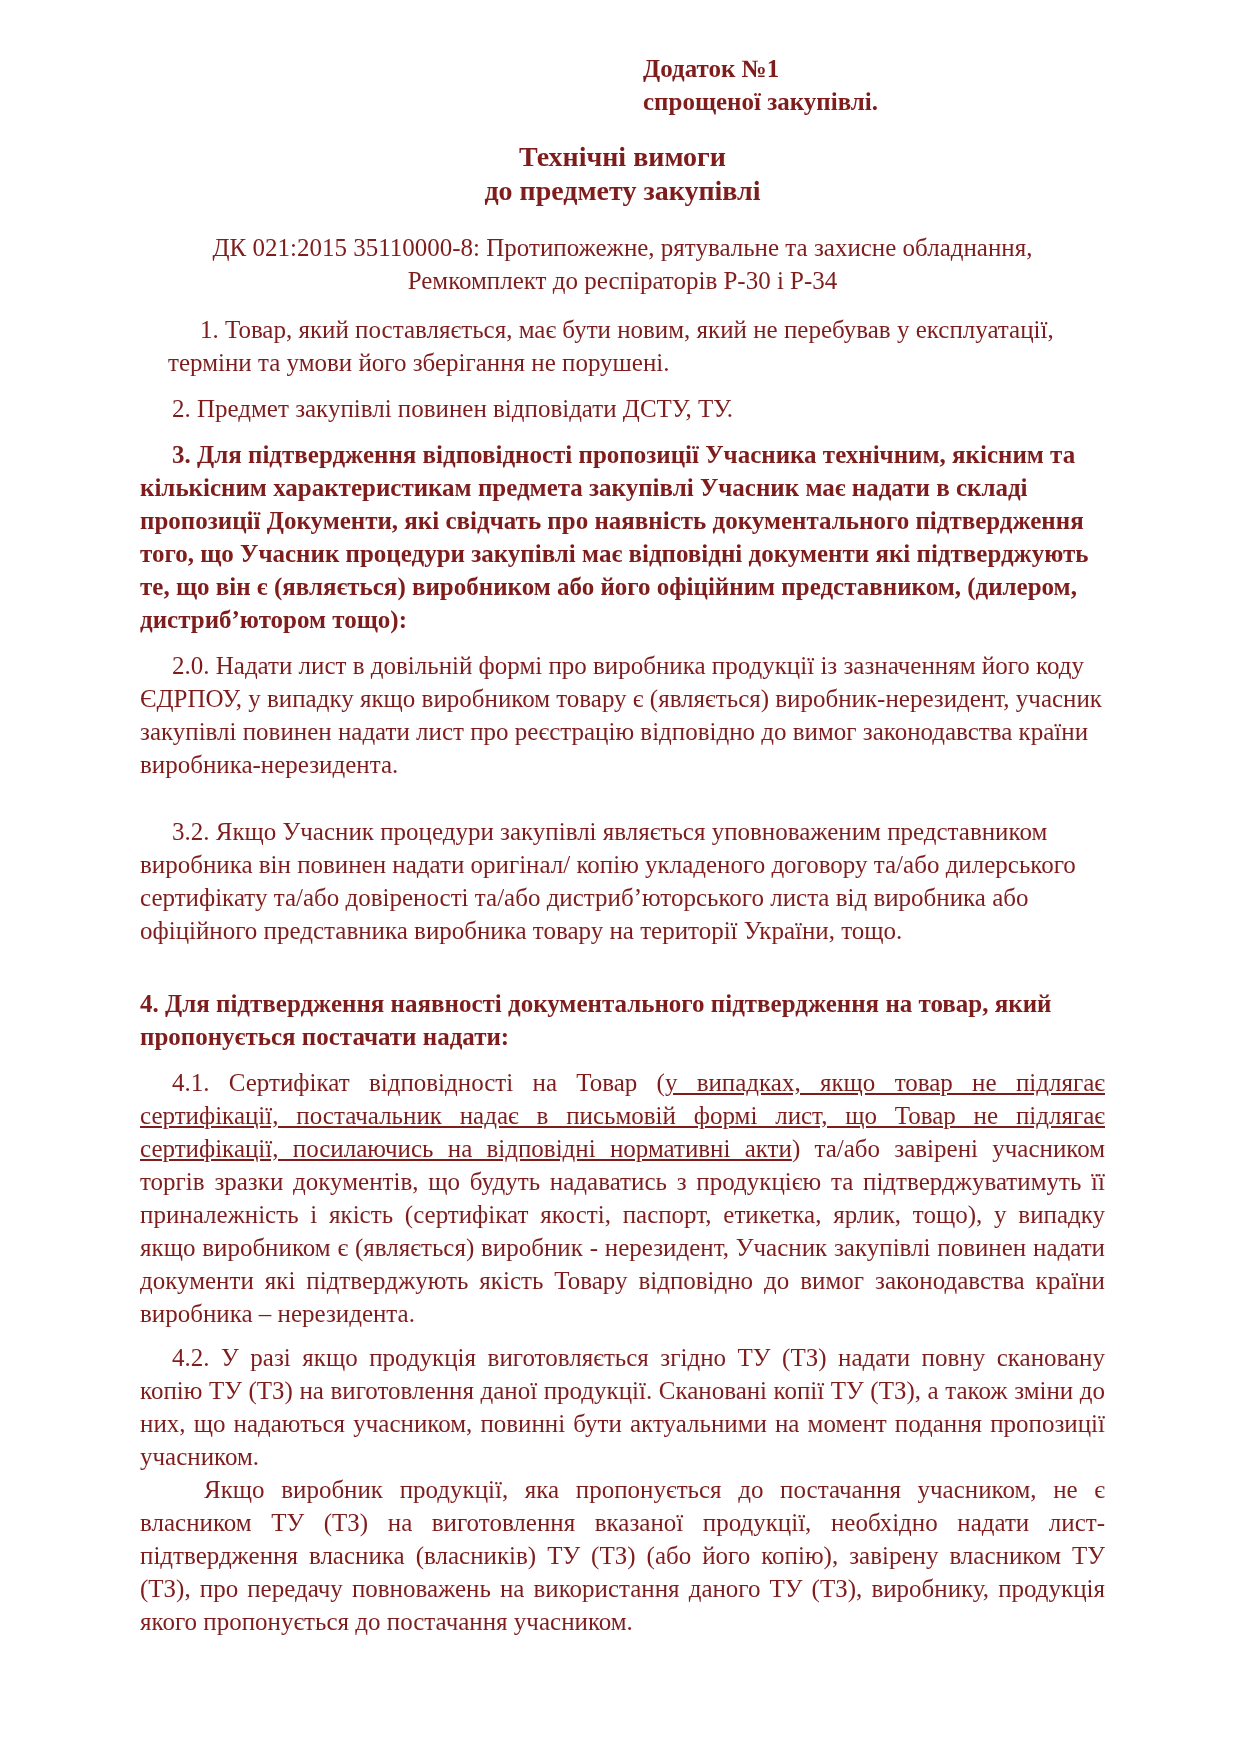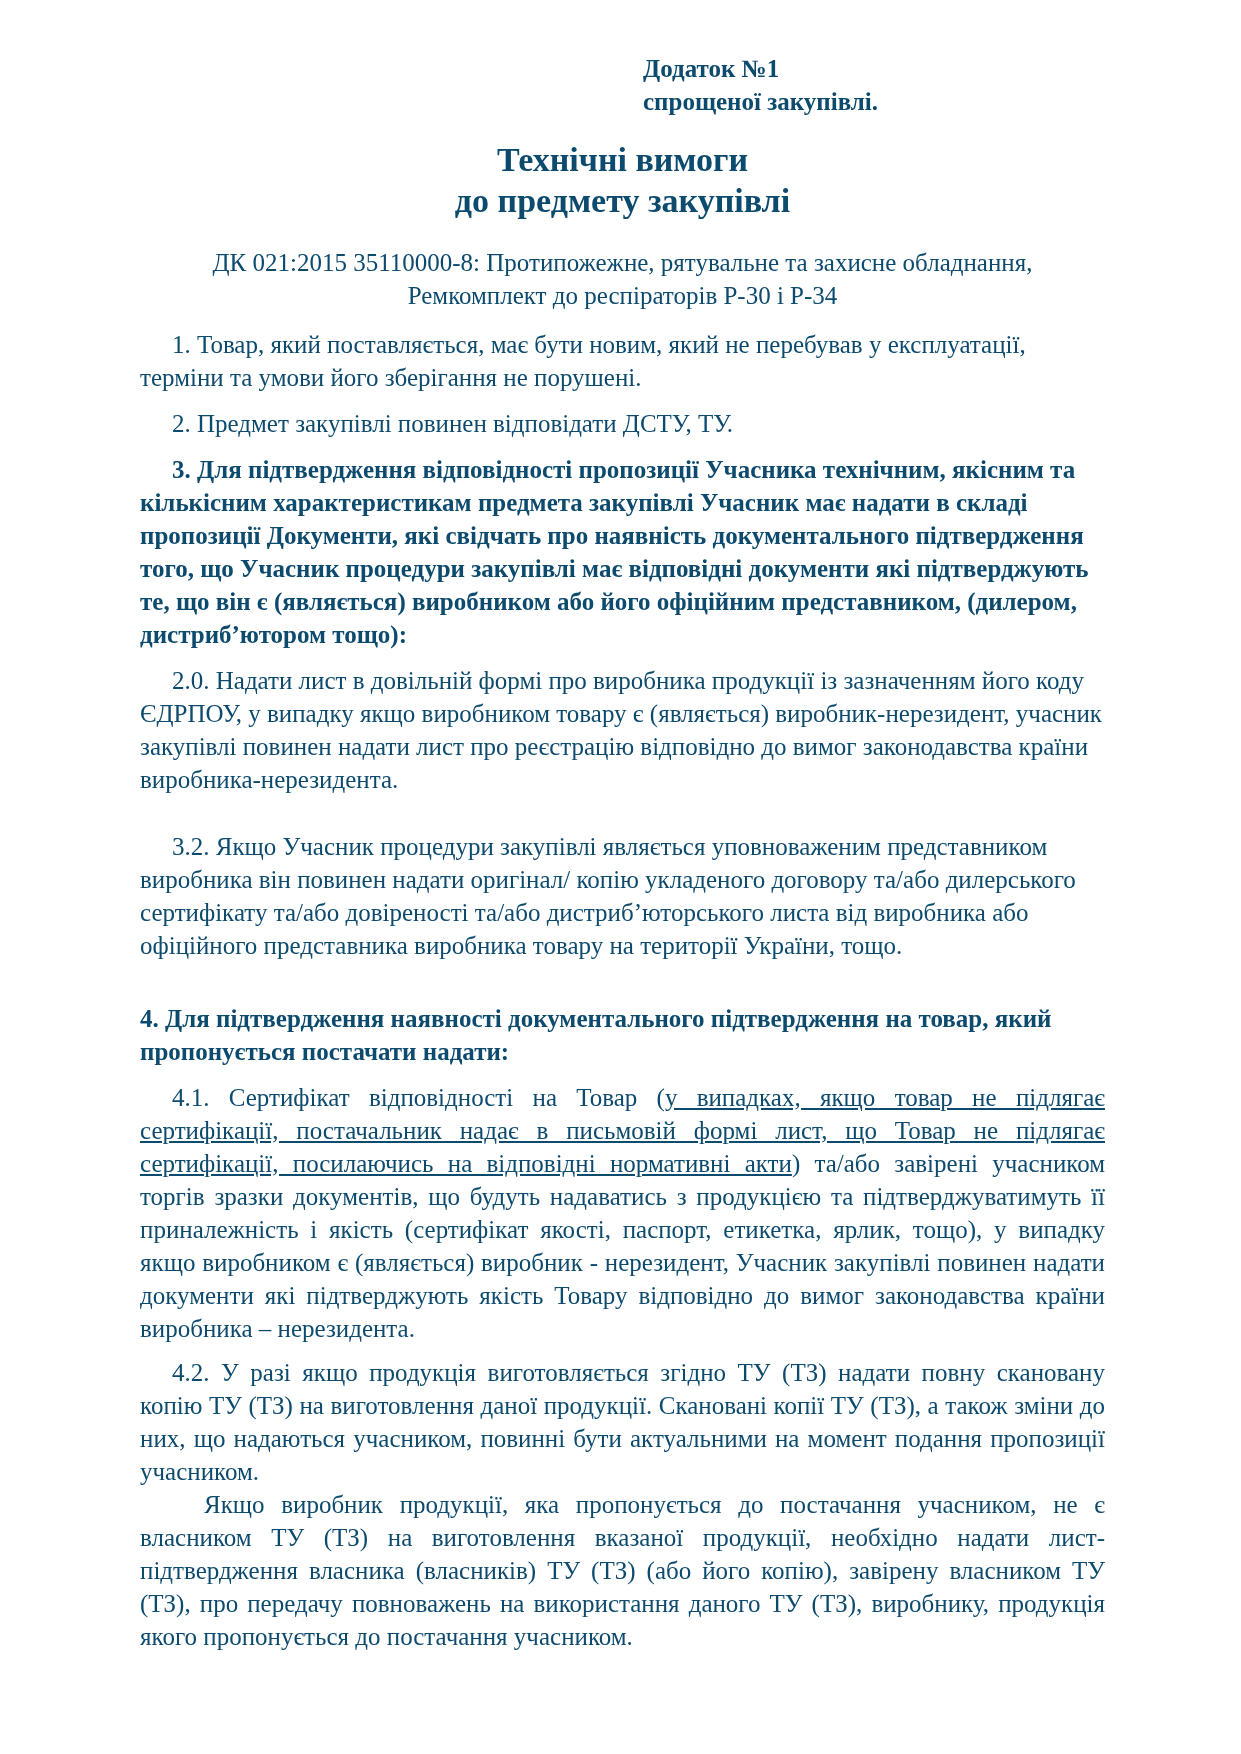--- a/index.html
+++ b/index.html
@@ -6,49 +6,49 @@
     margin: 0;
     padding: 0;
     background: #ffffff;
   }
   .page {
     position: relative;
     width: 1241px;
     min-height: 1754px;
     margin: 0 auto;
     background: #ffffff;
-    color: #0c4a6e;
+    color: #7f1d1d;
     box-sizing: border-box;
     padding: 52px 136px 60px 140px;
     font-family: "Liberation Serif", "DejaVu Serif", serif;
     font-size: 25px;
     line-height: 1.32;
   }
   .annex {
     margin-left: 503px;
     font-weight: bold;
   }
   .doc-title {
     margin-top: 22px;
     text-align: center;
     font-weight: bold;
-    font-size: 34px;
+    font-size: 28px;
     line-height: 1.2;
   }
   .subject {
     margin-top: 24px;
     text-align: center;
     font-weight: normal;
   }
   p.body {
     margin: 13px 0 0 0;
     text-indent: 32px;
     text-align: left;
   }
-  p.first-after-subject { margin-top: 16px; }
+  p.first-after-subject { margin-top: 16px; margin-left: 28px; }
   p.bold { font-weight: bold; }
   p.justify { text-align: justify; }
   p.no-indent { text-indent: 0; margin-top: 40px; }
   p.tab-indent { text-indent: 64px; }
   p.gap-large { margin-top: 34px; }
   p.gap-medium { margin-top: 11px; }
   p.no-gap { margin-top: 0; }
   .u { text-decoration: underline; }
 </style>
 </head>

